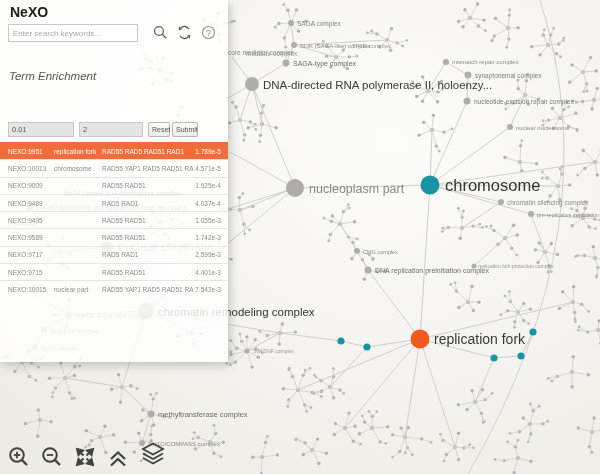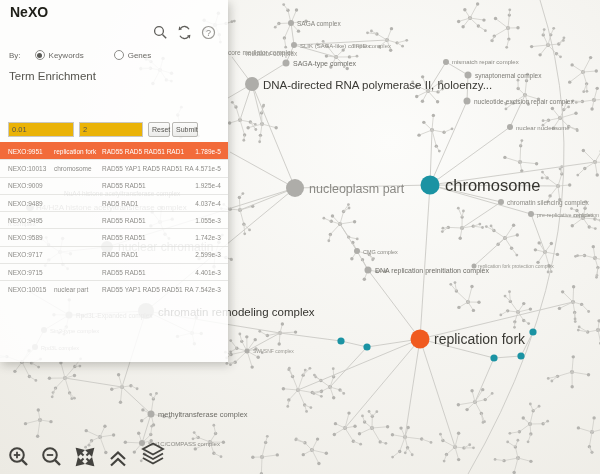--- a/index.html
+++ b/index.html
@@ -28,29 +28,29 @@
   #refresh-icon{left:177px;}
   #help-icon{left:201px;}
 
   #by-row{position:absolute;left:9px;top:50px;font-size:8px;color:#6b6a66;display:flex;align-items:center;}
   .radio{display:inline-block;width:8px;height:8px;border:1px solid #8e8d89;border-radius:50%;background:#fff;
          margin:0 4px 0 14px;position:relative;}
   .radio.checked::after{content:"";position:absolute;left:1.5px;top:1.5px;width:5px;height:5px;border-radius:50%;background:#5a5a56;}
   .radio-label{margin-right:2px;}
   #radio-genes{margin-left:28px;}
 
-  #enrich-heading{position:absolute;left:9px;top:70px;font-size:11.5px;color:#55544e;}
+  #enrich-heading{position:absolute;left:9px;top:70px;font-size:11.5px;color:#55544e;font-style:italic;}
   #gene-textarea{
     position:absolute;left:8px;top:86px;width:212px;height:36px;box-sizing:border-box;resize:none;
     border:1px solid #c9c8c4;background:#fff;font-size:8px;padding:3px 4px;color:#55544e;outline:none;
     font-family:"Liberation Sans",sans-serif;
   }
   .param-input{
     position:absolute;top:122px;height:15px;box-sizing:border-box;border:1px solid #c9c8c4;
-    background:#eab308;font-size:7.5px;padding:0 3px;color:#55544e;outline:none;
+    background:#e5e5e5;font-size:7.5px;padding:0 3px;color:#55544e;outline:none;
   }
   #pvalue-input{left:8px;width:66px;}
   #mingenes-input{left:79px;width:64px;}
   .param-btn{
     position:absolute;top:122px;height:15px;box-sizing:border-box;border:1px solid #b9b8b4;border-radius:2px;
     background:linear-gradient(#fbfbfa,#ececea);font-size:7px;color:#565550;padding:0 3px;
     font-family:"Liberation Sans",sans-serif;
   }
   #reset-btn{left:148px;width:22px;}
   #submit-btn{left:172px;width:26px;}
@@ -1281,43 +1281,37 @@
       <text x="36" y="210" font-size="8" fill="#85847e">H4/H2A histone acetyltransferase complex</text>
       <text x="8" y="226" font-size="6" fill="#8a8983">rt complex</text>
       <circle cx="107" cy="247" r="6" fill="#aeada9"></circle>
       <text x="118" y="251" font-size="12" fill="#9a9994">nuclear chromatin</text>
     </g>
   </svg>
 
 <div id="panel">
   <div id="app-title">NeXO</div>
 
+  <input id="search-input" type="text" placeholder="Enter search keywords..." style="">
 
   <svg class="panel-icon" id="search-icon" width="15" height="15" viewBox="0 0 15 15">
     <circle cx="6" cy="6" r="4.4" fill="none" stroke="#5f5e5a" stroke-width="1.3"></circle>
     <line x1="9.4" y1="9.4" x2="13.2" y2="13.2" stroke="#5f5e5a" stroke-width="1.4"></line>
   </svg>
   <svg class="panel-icon" id="refresh-icon" width="15" height="15" viewBox="0 0 15 15">
     <path d="M12,4.2 A5,5 0 0 0 3.6,3.4" fill="none" stroke="#5f5e5a" stroke-width="1.3"></path>
     <polygon points="2.2,1.2 4.9,4.4 1.6,5.2" fill="#5f5e5a"></polygon>
     <path d="M3,10.8 A5,5 0 0 0 11.4,11.6" fill="none" stroke="#5f5e5a" stroke-width="1.3"></path>
     <polygon points="12.8,13.8 10.1,10.6 13.4,9.8" fill="#5f5e5a"></polygon>
   </svg>
   <svg class="panel-icon" id="help-icon" width="15" height="15" viewBox="0 0 15 15">
     <circle cx="7.5" cy="7.5" r="6" fill="none" stroke="#9b9a96" stroke-width="1.2"></circle>
     <text x="7.5" y="10.6" text-anchor="middle" font-size="9" fill="#8a8986">?</text>
   </svg>
 
-  <div id="by-row">
-    <span>By:</span>
-    <span class="radio checked"></span>
-    <span class="radio-label">Keywords</span>
-    <span class="radio" id="radio-genes"></span>
-    <span class="radio-label">Genes</span>
-  </div>
 
   <div id="enrich-heading">Term Enrichment</div>
 
 
   <input class="param-input" id="pvalue-input" type="text" value="0.01" style="">
   <input class="param-input" id="mingenes-input" type="text" value="2" style="">
   <button class="param-btn" id="reset-btn">Reset</button>
   <button class="param-btn" id="submit-btn">Submit</button>
 
   <div id="results-table">

